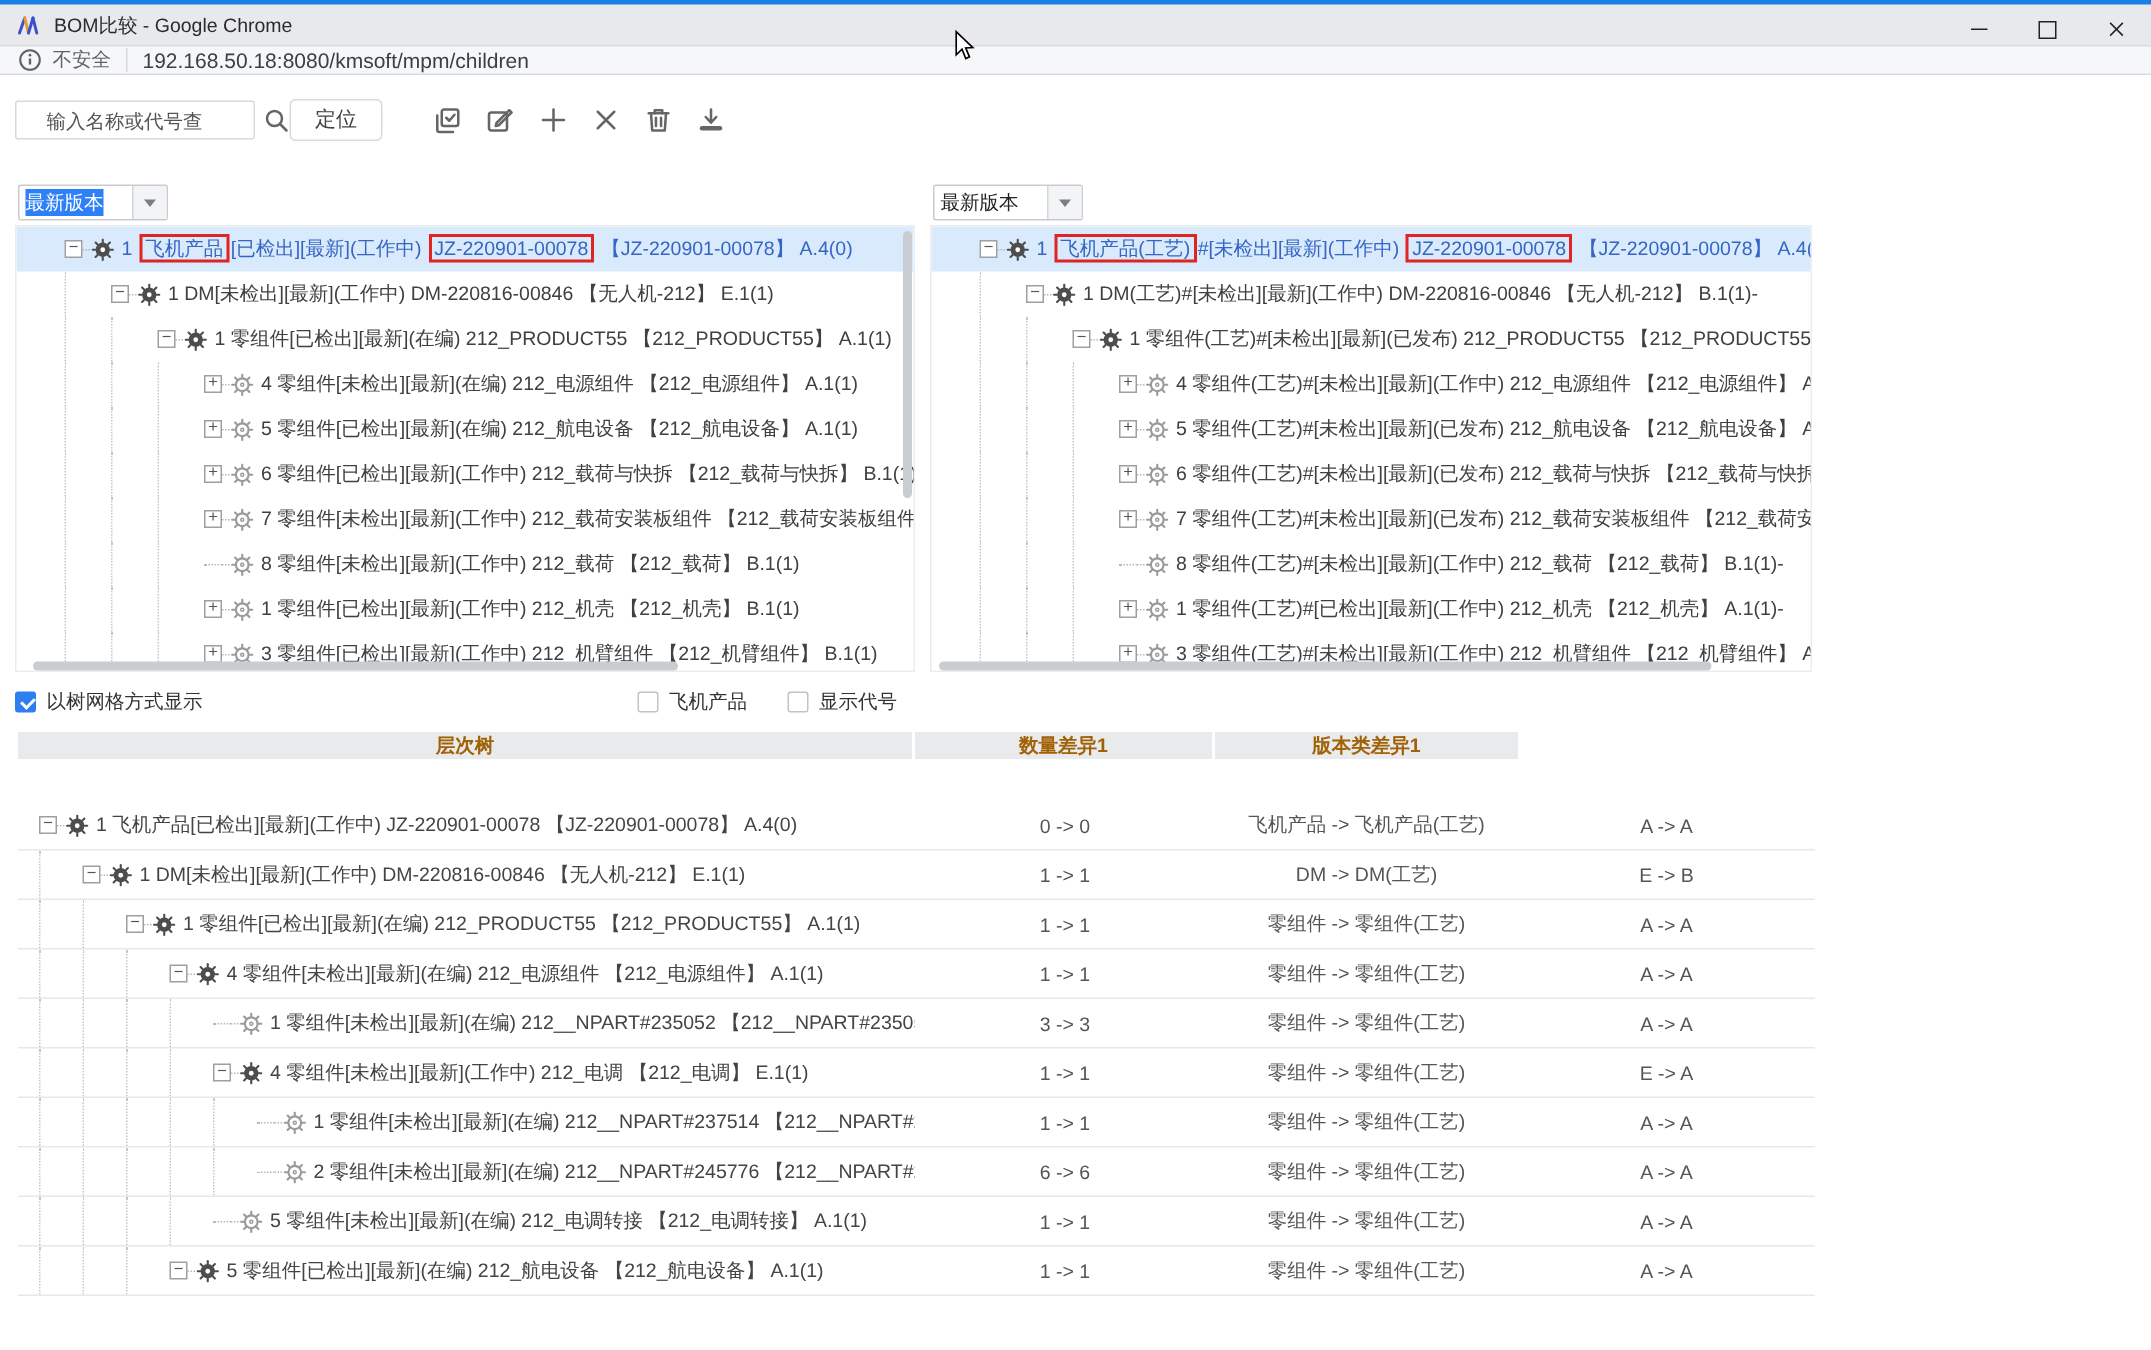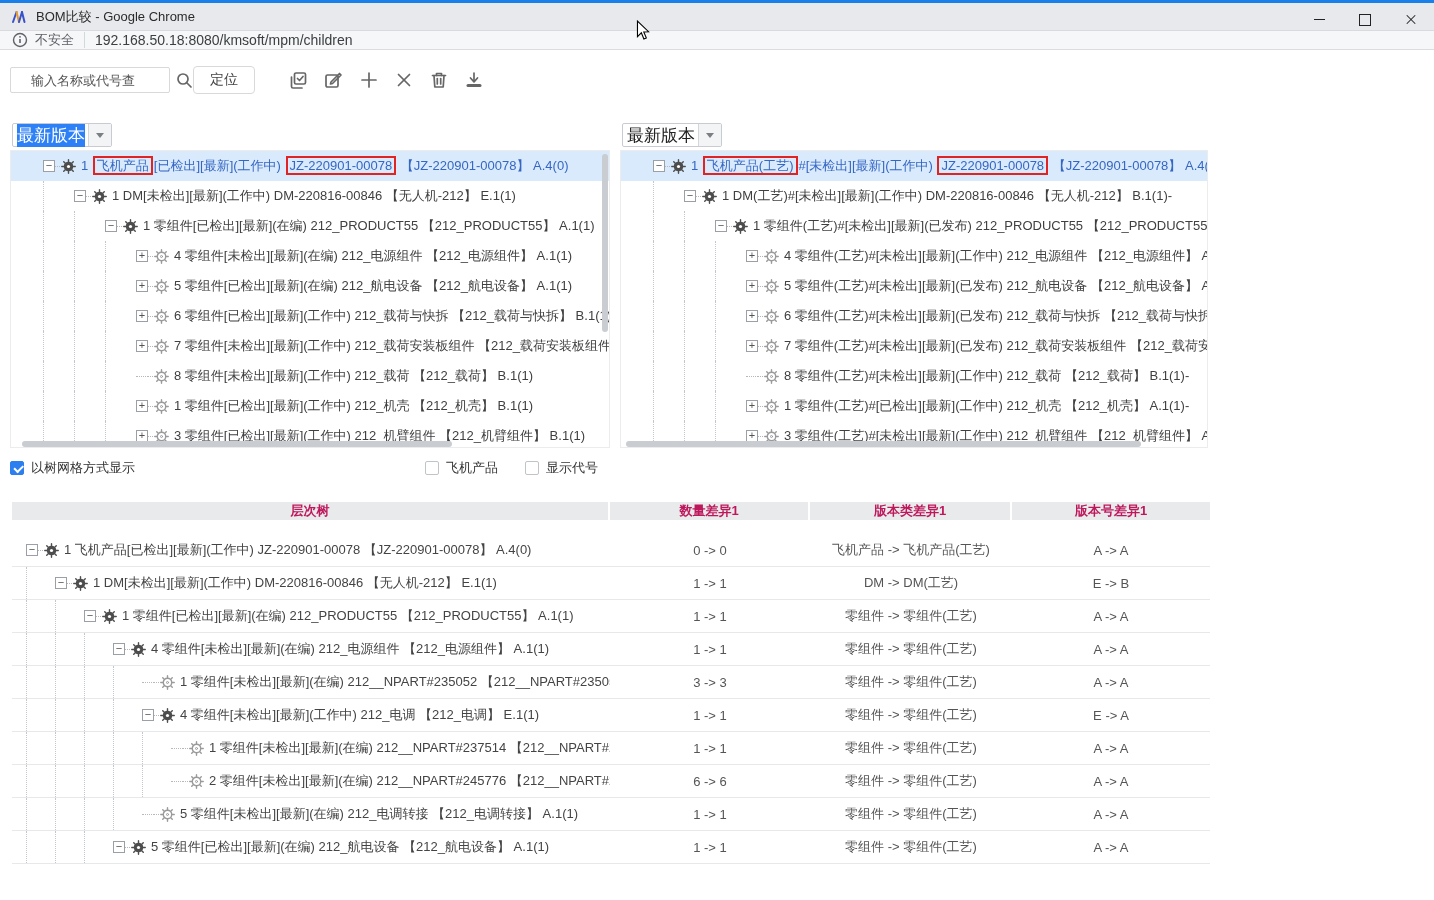--- a/index.html
+++ b/index.html
@@ -37,21 +37,21 @@
   .locbtn{width:62px;height:28px;border:1px solid #D9D9D9;border-radius:4px;
           background:#fff;font-size:14px;color:#444;font-family:inherit;}
   .ticons{display:flex;gap:16px;margin-left:34px;align-items:center;}
   .ticon{width:19px;height:19px;display:flex;align-items:center;justify-content:center;cursor:default;}
   .ticon svg{stroke:#666;fill:none;stroke-width:1.7;stroke-linecap:round;stroke-linejoin:round;}
   .mag{margin-left:6px;}
 
   
   .vsel{position:absolute;top:123px;width:100px;height:24px;border:1px solid #C8CCD2;background:#fff;
         border-radius:2px;display:flex;align-items:stretch;box-sizing:border-box;}
-  .vsel .txt{flex:1;display:flex;align-items:center;padding-left:4px;font-size:17px;color:#222;}
+  .vsel .txt{flex:1;display:flex;align-items:center;padding-left:4px;font-size:13px;color:#222;}
   .vsel.hl .txt span{background:#2E80F7;color:#fff;}
   .vsel .arrow{width:22px;background:#F3F4F5;border-left:1px solid #D4D7DA;display:flex;
                align-items:center;justify-content:center;}
   .tri{width:0;height:0;border-left:4px solid transparent;border-right:4px solid transparent;
        border-top:5px solid #7a7f85;}
 
   
   .panel{position:absolute;top:150px;height:298px;background:#fff;border:1px solid #ECECEC;
          box-sizing:border-box;overflow:hidden;}
   .panel.left{left:10px;width:600px;}
@@ -78,21 +78,21 @@
   .optrow{position:absolute;left:0;top:459px;width:1172px;height:22px;}
   .opt{position:absolute;display:flex;align-items:center;font-size:13px;color:#333;}
   .cb{width:14px;height:14px;box-sizing:border-box;border:1px solid #BFC4C9;border-radius:2px;
       background:#fff;margin-right:7px;position:relative;}
   .cb.checked{background:#2D7FF0;border-color:#2D7FF0;}
   .cb.checked::after{content:"";position:absolute;left:2.5px;top:3px;width:7px;height:3.5px;
       border-left:2px solid #fff;border-bottom:2px solid #fff;transform:rotate(-45deg);}
 
   
   .dtable{position:absolute;left:12px;top:488px;width:1198px;}
-  .thead{display:flex;height:46px;align-items:center;font-size:13px;font-weight:bold;color:#be185d;}
+  .thead{display:flex;height:46px;align-items:flex-start;font-size:13px;font-weight:bold;color:#a16207;}
   .thead .hc{background:#E9EAEB;display:flex;align-items:center;justify-content:center;box-sizing:border-box;}
   .thead .hc:not(:last-child){border-right:2px solid #fff;}
   .hc1{width:598px;}.hc2{width:200px;}.hc3{width:202px;}.hc4{width:198px;}
   .drow{display:flex;height:32px;align-items:center;border-bottom:1px solid #E6E8EA;font-size:13px;}
   .dc1{flex:0 0 598px;display:flex;align-items:center;overflow:hidden;white-space:nowrap;
        padding-left:14px;box-sizing:border-box;height:32px;color:#444;}
   .dc2{flex:0 0 200px;text-align:center;color:#555;}
   .dc3{flex:0 0 202px;text-align:center;color:#555;}
   .dc4{flex:0 0 198px;text-align:center;color:#555;}
 
@@ -618,21 +618,20 @@
     <span class="cb"></span>
     <span>显示代号</span>
   </label>
 </div>
 
 <div class="dtable">
   <div class="thead">
     <div class="hc hc1">层次树</div>
     <div class="hc hc2">数量差异1</div>
     <div class="hc hc3">版本类差异1</div>
-    <div class="hc hc4">版本号差异1</div>
   </div>
   <div id="tableBody">
       <div class="drow">
         <div class="dc1">
           <span class="ebox">−</span>
           <span class="hdot"></span>
           <svg class="gear solid" width="15" height="15" viewBox="0 0 16 16" stroke="currentColor" stroke-width="1.5" stroke-linecap="round">
             <circle cx="8" cy="8" r="5.1" fill="currentColor" stroke="none"></circle>
             <circle cx="8" cy="8" r="1.7" fill="#fff" stroke="none"></circle>
             <line x1="13.2" y1="8" x2="15.2" y2="8"></line>

